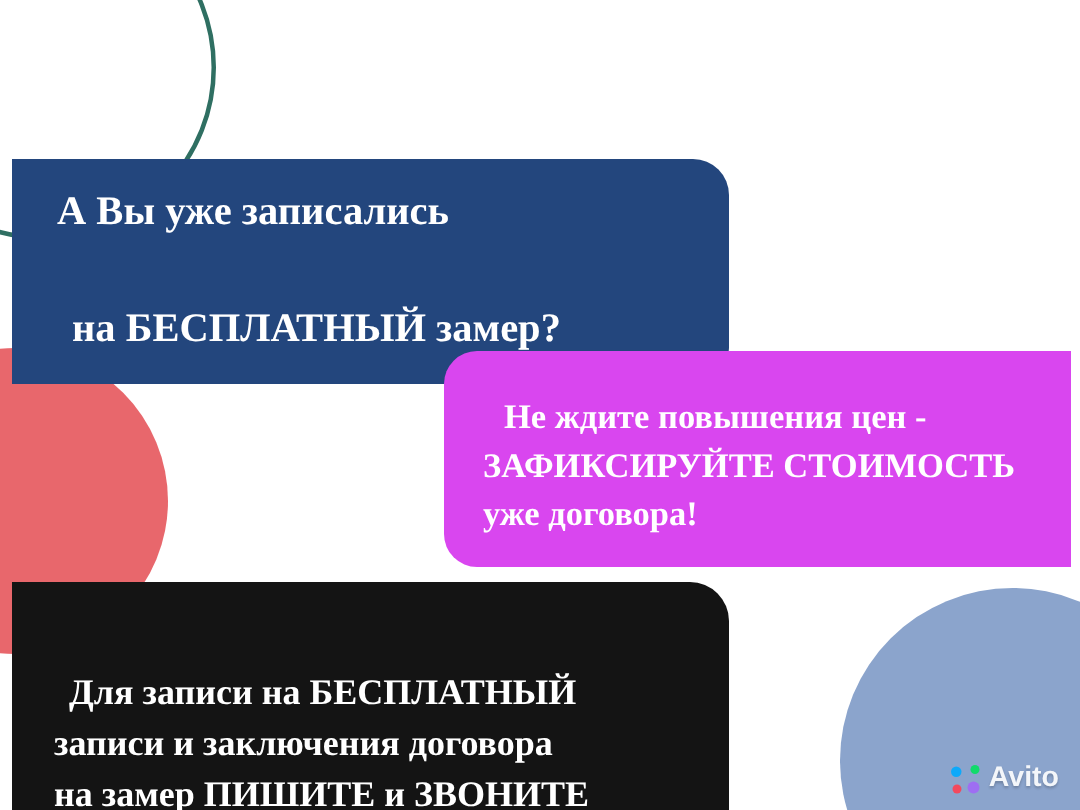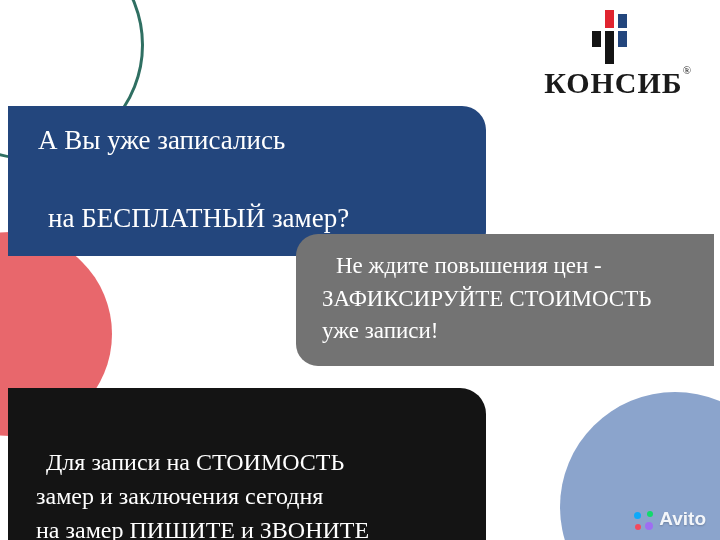--- a/index.html
+++ b/index.html
@@ -84,38 +84,38 @@
     top: -2px;
     font-weight: normal;
   }
 
   
   .banner {
     position: absolute;
     box-sizing: border-box;
     color: #ffffff;
     font-family: "Liberation Serif", serif;
-    font-weight: normal;
+    font-weight: bold;
   }
   .banner-blue {
     left: 8px;
     top: 106px;
     width: 478px;
     padding: 16px 24px 18px 30px;
     background: #23467d;
     border-radius: 0 24px 24px 0;
     font-size: 27px;
     line-height: 1.38;
   }
   .banner-red {
     left: 296px;
     top: 234px;
     width: 418px;
-    padding: 16px 22px 18px 26px;
-    background: #737373;
+    padding: 28px 22px 18px 26px;
+    background: #d946ef;
     border-radius: 22px 0 0 22px;
     font-size: 23px;
     line-height: 1.42;
   }
   .banner-black {
     left: 8px;
     top: 388px;
     width: 478px;
     padding: 16px 24px 18px 28px;
     background: #141414;
@@ -129,21 +129,21 @@
   }
   .line.indent1 { padding-left: 14px; }
   .line.indent2 { padding-left: 10px; margin-top: 41px; }
 
   
   .watermark {
     position: absolute;
     right: 14px;
     bottom: 10px;
     display: flex;
-    align-items: flex-end;
+    align-items: center;
     gap: 6px;
     opacity: 0.9;
   }
   .wm-dots {
     position: relative;
     width: 19px;
     height: 19px;
   }
   .wm-dots i {
     position: absolute;
@@ -164,45 +164,35 @@
 </style>
 </head>
 <body>
 
 <div class="canvas">
 
   <div class="deco-green-ring"></div>
   <div class="deco-red-circle"></div>
   <div class="deco-blue-circle"></div>
 
-  <div class="logo">
-    <svg class="logo-mark" viewBox="0 0 54 54">
-      <rect x="23" y="0" width="9" height="18" fill="#e0242f"></rect>
-      <rect x="36" y="4" width="9" height="14" fill="#23467d"></rect>
-      <rect x="23" y="21" width="9" height="33" fill="#141414"></rect>
-      <rect x="36" y="21" width="9" height="16" fill="#23467d"></rect>
-      <rect x="10" y="21" width="9" height="16" fill="#141414"></rect>
-    </svg>
-    <div class="logo-text"><span>КОНСИБ</span><span class="logo-reg">®</span></div>
-  </div>
 
   <div class="banner banner-blue">
     <span class="line">А Вы уже записались</span>
     <span class="line indent2">на БЕСПЛАТНЫЙ замер?</span>
   </div>
 
   <div class="banner banner-red">
     <span class="line indent1">Не ждите повышения цен -</span>
     <span class="line">ЗАФИКСИРУЙТЕ СТОИМОСТЬ</span>
-    <span class="line">уже записи!</span>
+    <span class="line">уже договора!</span>
   </div>
 
   <div class="banner banner-black">
-    <span class="line indent2">Для записи на СТОИМОСТЬ</span>
-    <span class="line">замер и заключения сегодня</span>
+    <span class="line indent2">Для записи на БЕСПЛАТНЫЙ</span>
+    <span class="line">записи и заключения договора</span>
     <span class="line">на замер ПИШИТЕ и ЗВОНИТЕ</span>
   </div>
 
   <div class="watermark">
     <span class="wm-dots">
       <i class="d1"></i>
         <i class="d2"></i>
         <i class="d3"></i>
         <i class="d4"></i>
     </span>

